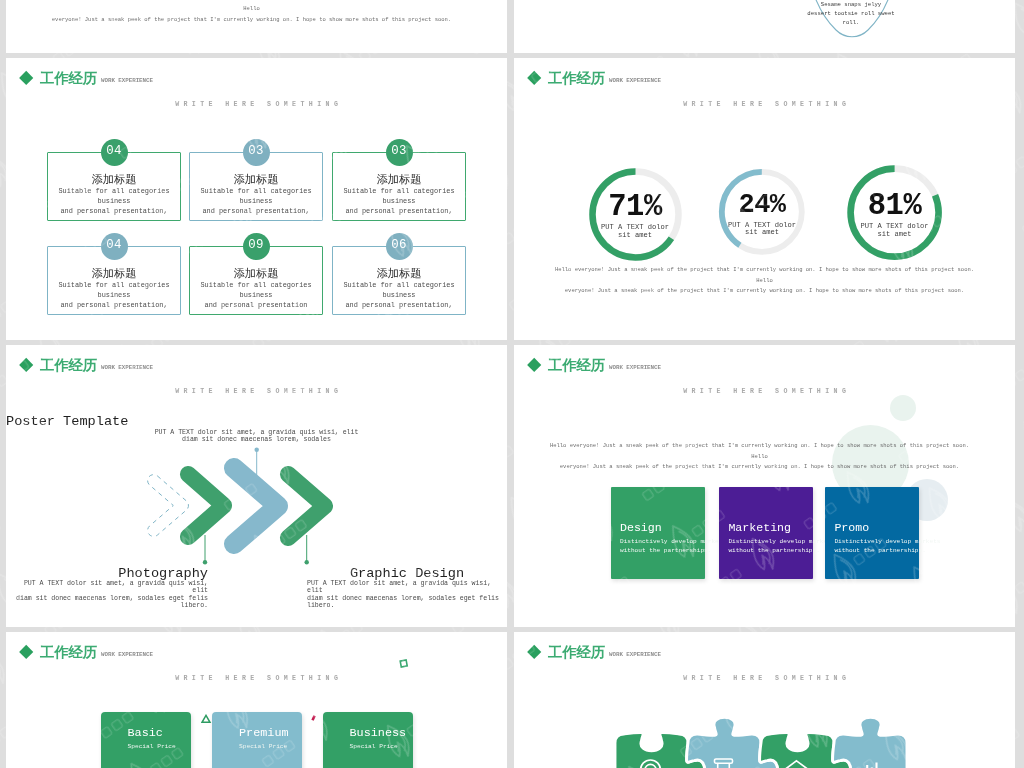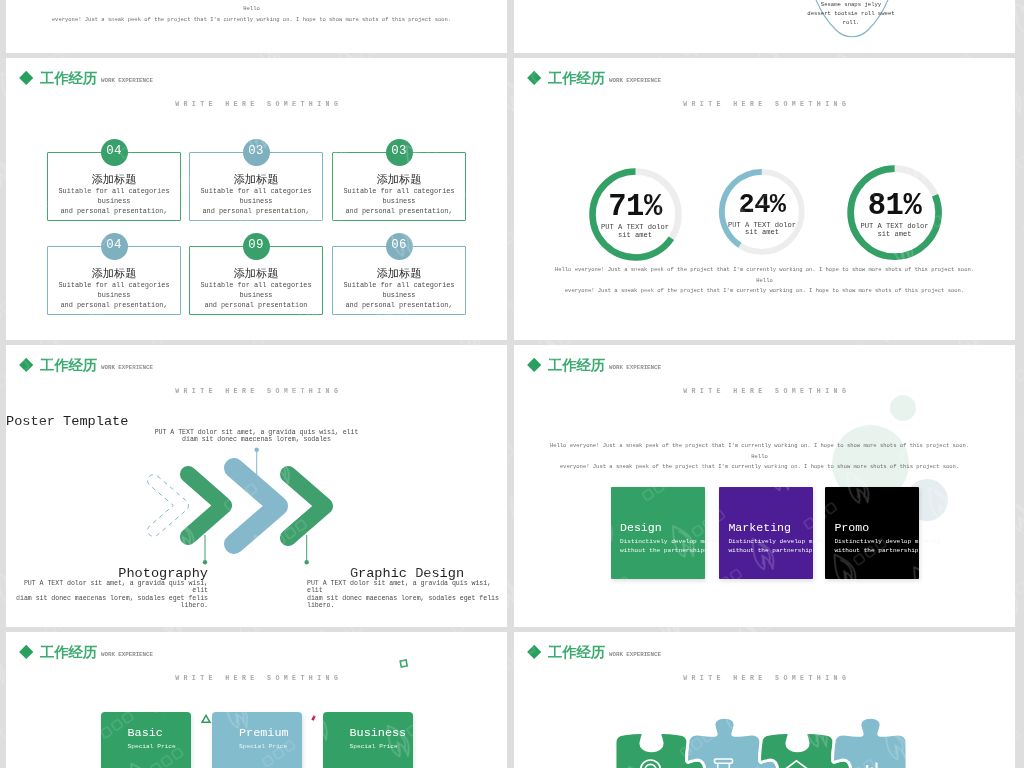--- a/index.html
+++ b/index.html
@@ -208,21 +208,21 @@
     </div>
     <div id="s6cards">
         <div class="card" style="left:96.6px;top:142px;width:94px;height:92px;background:#33a066">
           <div class="ct" style="top:34px">Design</div>
           <div class="cb" style="top:49.5px">Distinctively develop markets<br>without the partnerships.</div>
         </div>
         <div class="card" style="left:205px;top:142px;width:94px;height:92px;background:#4c1d95">
           <div class="ct" style="top:34px">Marketing</div>
           <div class="cb" style="top:49.5px">Distinctively develop markets<br>without the partnerships.</div>
         </div>
-        <div class="card" style="left:311px;top:142px;width:94px;height:92px;background:#000000">
+        <div class="card" style="left:311px;top:142px;width:94px;height:92px;background:#0369a1">
           <div class="ct" style="top:34px">Promo</div>
           <div class="cb" style="top:49.5px">Distinctively develop markets<br>without the partnerships.</div>
         </div>
       </div>
   </div>
 
   <div class="slide s-c0 r3">
     <div class="hdr">
       <div class="dia"></div>
       <div class="zh">工作经历</div>

